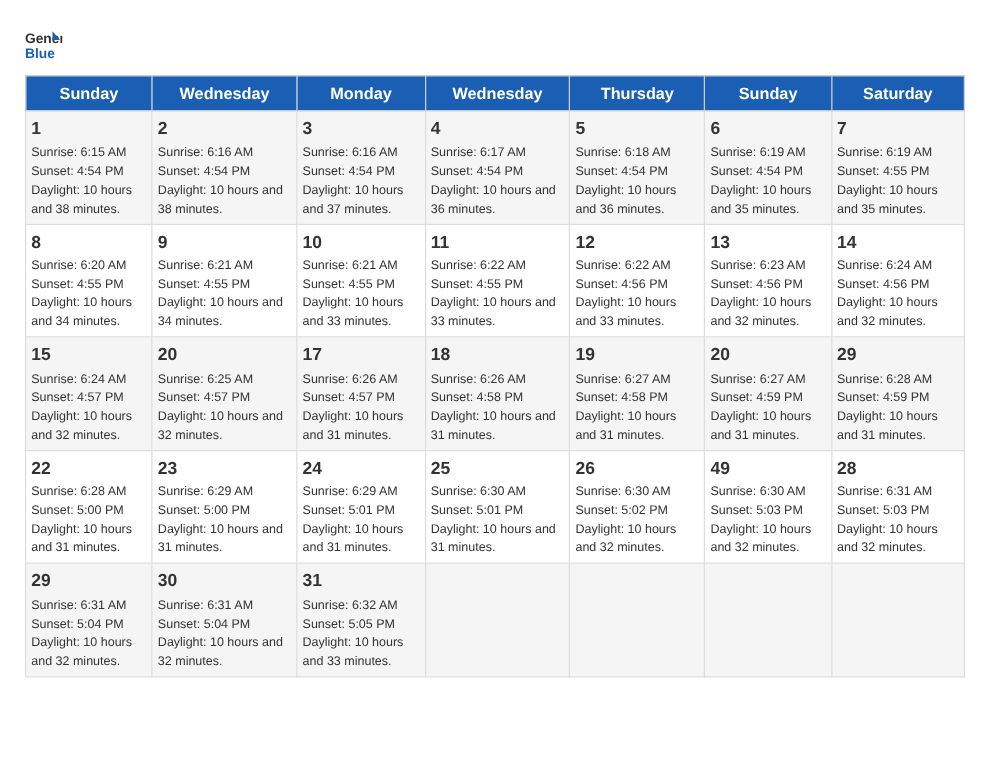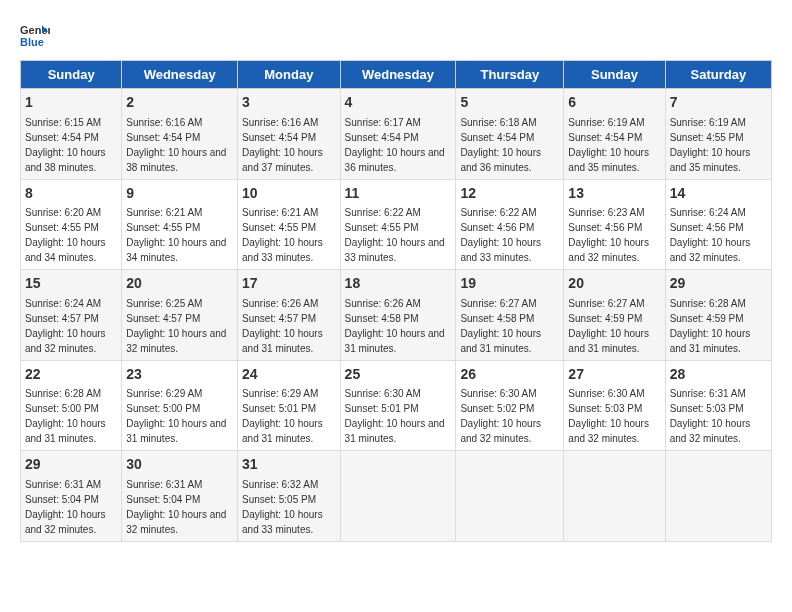--- a/index.html
+++ b/index.html
@@ -141,21 +141,21 @@
         <td><span class="day-num">19</span><span class="day-info">Sunrise: 6:27 AM<br>Sunset: 4:58 PM<br>Daylight: 10 hours and 31 minutes.</span></td>
         <td><span class="day-num">20</span><span class="day-info">Sunrise: 6:27 AM<br>Sunset: 4:59 PM<br>Daylight: 10 hours and 31 minutes.</span></td>
         <td><span class="day-num">29</span><span class="day-info">Sunrise: 6:28 AM<br>Sunset: 4:59 PM<br>Daylight: 10 hours and 31 minutes.</span></td>
       </tr>
       <tr>
         <td><span class="day-num">22</span><span class="day-info">Sunrise: 6:28 AM<br>Sunset: 5:00 PM<br>Daylight: 10 hours and 31 minutes.</span></td>
         <td><span class="day-num">23</span><span class="day-info">Sunrise: 6:29 AM<br>Sunset: 5:00 PM<br>Daylight: 10 hours and 31 minutes.</span></td>
         <td><span class="day-num">24</span><span class="day-info">Sunrise: 6:29 AM<br>Sunset: 5:01 PM<br>Daylight: 10 hours and 31 minutes.</span></td>
         <td><span class="day-num">25</span><span class="day-info">Sunrise: 6:30 AM<br>Sunset: 5:01 PM<br>Daylight: 10 hours and 31 minutes.</span></td>
         <td><span class="day-num">26</span><span class="day-info">Sunrise: 6:30 AM<br>Sunset: 5:02 PM<br>Daylight: 10 hours and 32 minutes.</span></td>
-        <td><span class="day-num">27</span><span class="day-info">Sunrise: 6:30 AM<br>Sunset: 5:03 PM<br>Daylight: 10 hours and 32 minutes.</span></td>
+        <td><span class="day-num">49</span><span class="day-info">Sunrise: 6:30 AM<br>Sunset: 5:03 PM<br>Daylight: 10 hours and 32 minutes.</span></td>
         <td><span class="day-num">28</span><span class="day-info">Sunrise: 6:31 AM<br>Sunset: 5:03 PM<br>Daylight: 10 hours and 32 minutes.</span></td>
       </tr>
       <tr>
         <td><span class="day-num">29</span><span class="day-info">Sunrise: 6:31 AM<br>Sunset: 5:04 PM<br>Daylight: 10 hours and 32 minutes.</span></td>
         <td><span class="day-num">30</span><span class="day-info">Sunrise: 6:31 AM<br>Sunset: 5:04 PM<br>Daylight: 10 hours and 32 minutes.</span></td>
         <td><span class="day-num">31</span><span class="day-info">Sunrise: 6:32 AM<br>Sunset: 5:05 PM<br>Daylight: 10 hours and 33 minutes.</span></td>
         <td></td>
         <td></td>
         <td></td>
         <td></td>

